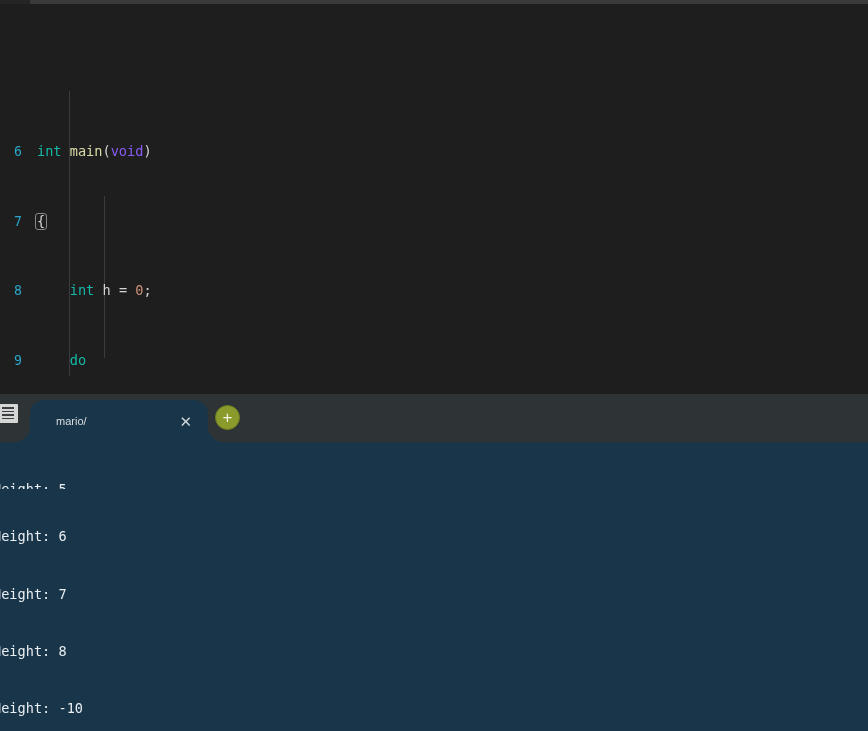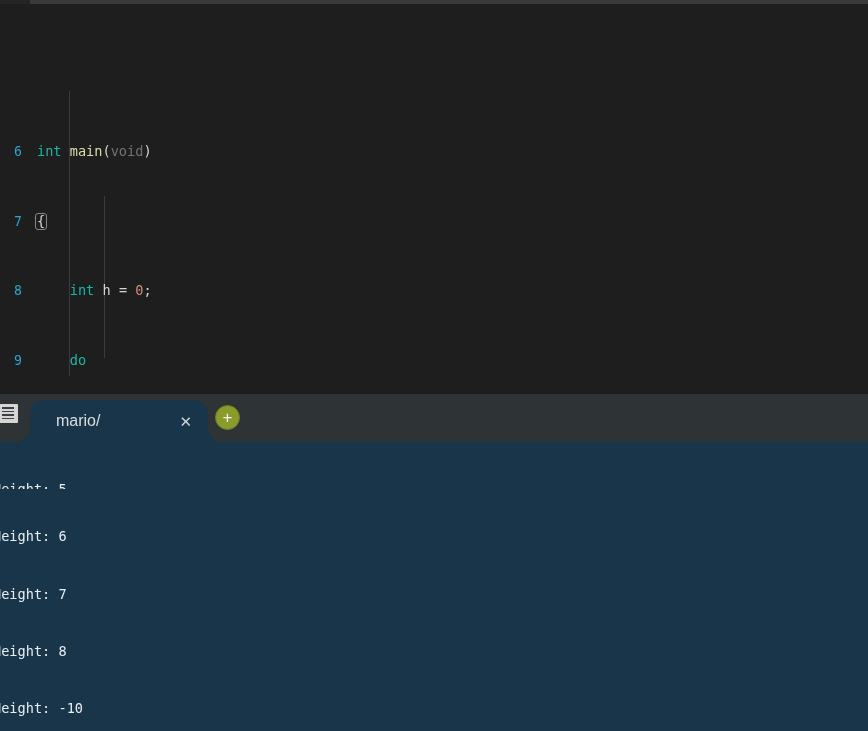--- a/index.html
+++ b/index.html
@@ -43,21 +43,21 @@
     position:relative;
   }
 
   
   .guide{
     position:absolute; width:1px; background:#3f3f46; opacity:.85;
   }
 
   
   .kw   { color:#14b8a6; }          
-  .type { color:#737373; }          
+  .type { color:#8b5cf6; }          
   .fn   { color:#dcdcaa; }          
   .num  { color:#ce9178; }
   .pn   { color:#d4d4d4; }
   .op   { color:#d4d4d4; }
   .white{ color:#d4d4d4; }
 
   
   .brkbox{
     display:inline-block; border:1px solid #888; border-radius:3px;
     padding:0 1px; margin:0 -2px; line-height:15px;
@@ -94,21 +94,21 @@
     -webkit-mask:radial-gradient(circle 16px at 0 0, transparent 0 16px, #000 16.5px);
             mask:radial-gradient(circle 16px at 0 0, transparent 0 16px, #000 16.5px);
   }
   .tab::after{
     content:""; position:absolute; right:-16px; bottom:0;
     width:16px; height:16px; background:#193549;
     -webkit-mask:radial-gradient(circle 16px at 100% 0, transparent 0 16px, #000 16.5px);
             mask:radial-gradient(circle 16px at 100% 0, transparent 0 16px, #000 16.5px);
   }
   .tab-label{
-    margin-left:26px; color:#d9dde0; font-size:16px;
+    margin-left:26px; color:#d9dde0; font-size:11px;
     font-family:"Liberation Sans",sans-serif;
   }
   .tab-close{
     position:absolute; right:16px; top:50%; transform:translateY(-50%);
     color:#cfd6da; font-size:15px; font-family:"Liberation Sans",sans-serif;
     cursor:pointer; line-height:1;
   }
   .tab-add{
     position:absolute; left:215px; top:11px; width:25px; height:25px;
     border-radius:50%; background:#8a9a2b; border:1px solid #6f7d20;

